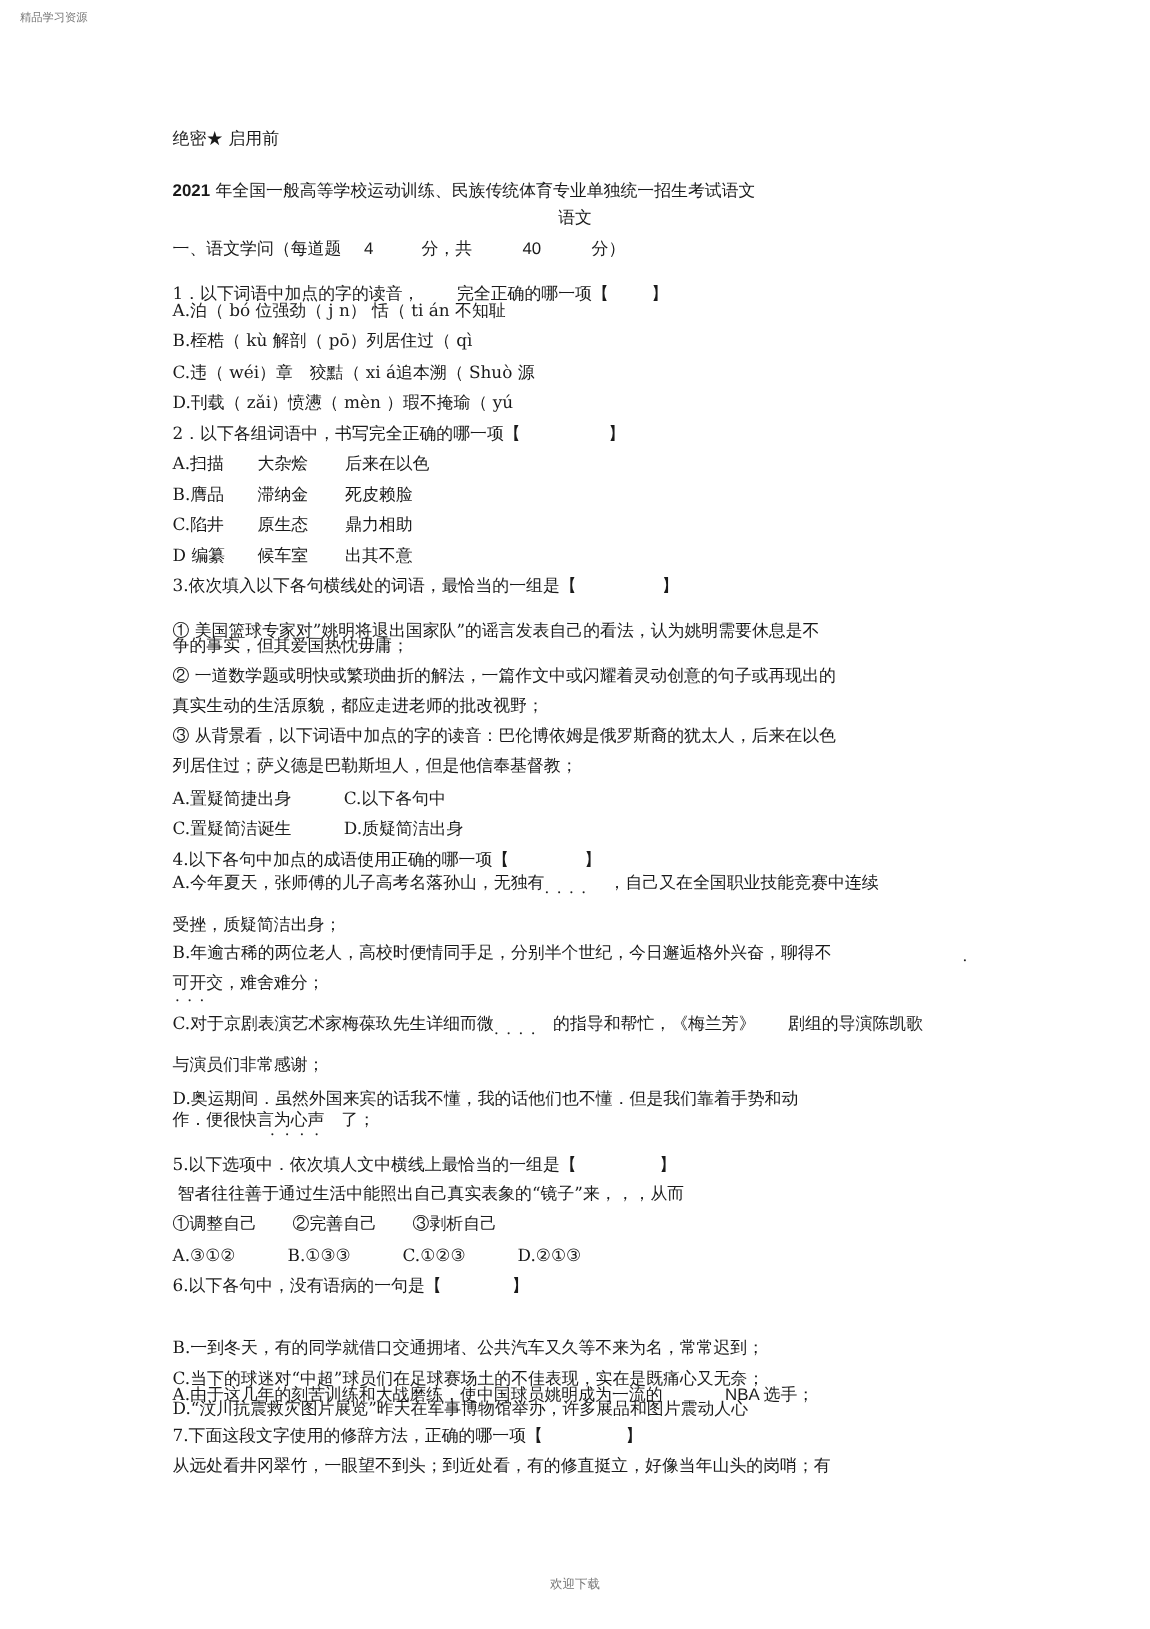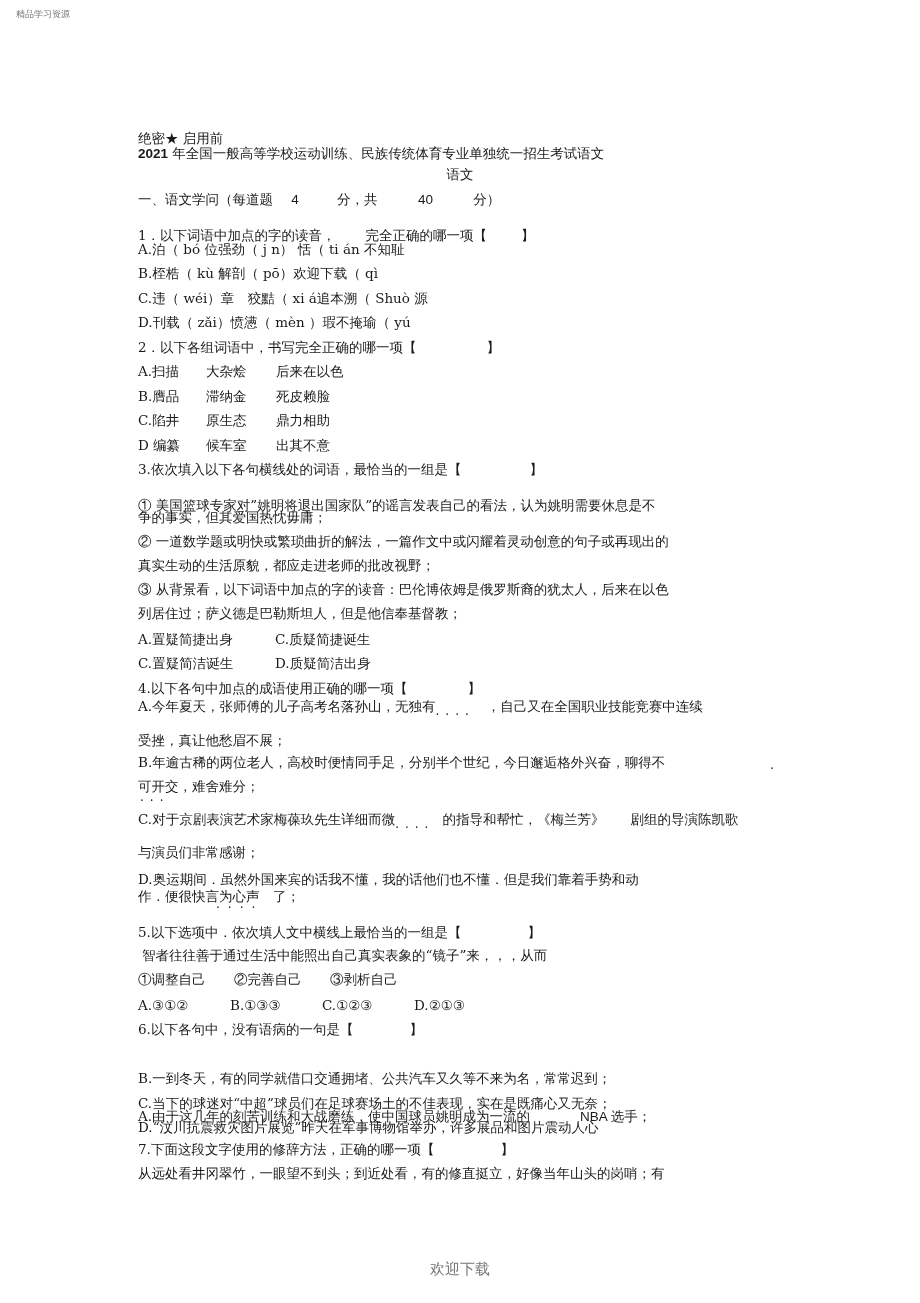--- a/index.html
+++ b/index.html
@@ -1,56 +1,56 @@
 <!DOCTYPE html>
 <html><head>
 <meta charset="utf-8">
 <style>
   html, body { margin:0; padding:0; background:#ffffff; }
   body { width:920px; height:1303px; position:relative; overflow:hidden;
          font-family:"DejaVu Serif","Liberation Serif",serif; color:#1a1a1a; }
   .hdr { position:absolute; top:8px; left:16px; width:920px; text-align:left;
          font-size:9px; color:#777; }
   .ftr { position:absolute; top:1260px; left:0; width:920px; text-align:center;
-         font-size:15px; color:#777; }
+         font-size:10px; color:#777; }
   .line { position:absolute; left:138px; font-size:13.5px; line-height:18px; white-space:nowrap; }
   .line .latin { font-family:"Liberation Sans",sans-serif; }
   .bold { font-weight:bold; font-family:"Liberation Sans",sans-serif; }
   .center { left:0; width:920px; text-align:center; }
   .gap { display:inline-block; }
   .dots { display:inline-block; letter-spacing:6px; font-size:12px; vertical-align:-4px; }
   .dotmark { position:absolute; font-size:12px; }
 </style>
 </head>
 <body>
 
 <div class="hdr">精品学习资源</div>
 
-<div class="line" style="top:129px">绝密★ 启用前</div>
+<div class="line" style="top:102px">绝密★ 启用前</div>
 
 <div class="line" style="top:144px">
   <span class="bold">2021</span>
   <span>年全国一般高等学校运动训练、民族传统体育专业单独统一招生考试语文</span>
 </div>
 
 <div class="line center" style="top:165px">语文</div>
 
 <div class="line" style="top:190px">
   <span>一、语文学问（每道题</span>
   <span class="gap" style="width:14px"></span><span class="latin">4</span>
   <span class="gap" style="width:34px"></span><span>分，共</span>
   <span class="gap" style="width:36px"></span><span class="latin">40</span>
   <span class="gap" style="width:36px"></span><span>分）</span>
 </div>
 
 <div class="line" style="top:226px">
   <span>1．以下词语中加点的字的读音，</span><span class="gap" style="width:30px"></span><span>完全正确的哪一项【</span><span class="gap" style="width:34px"></span><span>】</span>
 </div>
 <div class="line" style="top:240px">A.泊（ bó 位强劲（ j n） 恬（ ti án 不知耻</div>
-<div class="line" style="top:264px">B.桎梏（ kù 解剖（ pō）欢迎下载（ qì</div>
+<div class="line" style="top:264px">B.桎梏（ kù 解剖（ pō）列居住过（ qì</div>
 <div class="line" style="top:289px">C.违（ wéi）章　狡黠（ xi á追本溯（ Shuò 源</div>
 <div class="line" style="top:313px">D.刊载（ zǎi）愤懑（ mèn ）瑕不掩瑜（ yú</div>
 
 <div class="line" style="top:338px">
   <span>2．以下各组词语中，书写完全正确的哪一项【</span><span class="gap" style="width:70px"></span><span>】</span>
 </div>
 <div class="line" style="top:362px">
   <span style="display:inline-block;width:68px">A.扫描</span><span style="display:inline-block;width:70px">大杂烩</span><span>后来在以色</span>
 </div>
 <div class="line" style="top:387px">
@@ -66,33 +66,33 @@
 <div class="line" style="top:460px">
   <span>3.依次填入以下各句横线处的词语，最恰当的一组是【</span><span class="gap" style="width:68px"></span><span>】</span>
 </div>
 <div class="line" style="top:496px">① 美国篮球专家对”姚明将退出国家队”的谣言发表自己的看法，认为姚明需要休息是不</div>
 <div class="line" style="top:508px">争的事实，但其爱国热忱毋庸；</div>
 <div class="line" style="top:532px">② 一道数学题或明快或繁琐曲折的解法，一篇作文中或闪耀着灵动创意的句子或再现出的</div>
 <div class="line" style="top:556px">真实生动的生活原貌，都应走进老师的批改视野；</div>
 <div class="line" style="top:580px">③ 从背景看，以下词语中加点的字的读音：巴伦博依姆是俄罗斯裔的犹太人，后来在以色</div>
 <div class="line" style="top:604px">列居住过；萨义德是巴勒斯坦人，但是他信奉基督教；</div>
 <div class="line" style="top:630px">
-  <span style="display:inline-block;width:137px">A.置疑简捷出身</span><span>C.质疑简捷诞生</span>
+  <span style="display:inline-block;width:137px">A.置疑简捷出身</span><span>C.以下各句中</span>
 </div>
 <div class="line" style="top:654px">
   <span style="display:inline-block;width:137px">C.置疑简洁诞生</span><span>D.质疑简洁出身</span>
 </div>
 
 <div class="line" style="top:679px">
   <span>4.以下各句中加点的成语使用正确的哪一项【</span><span class="gap" style="width:60px"></span><span>】</span>
 </div>
 <div class="line" style="top:697px">
   <span>A.今年夏天，张师傅的儿子高考名落孙山，无独有</span><span class="dots">....</span><span class="gap" style="width:12px"></span><span>，自己又在全国职业技能竞赛中连续</span>
 </div>
-<div class="line" style="top:731px">受挫，真让他愁眉不展；</div>
+<div class="line" style="top:731px">受挫，质疑简洁出身；</div>
 <div class="line" style="top:753px">B.年逾古稀的两位老人，高校时便情同手足，分别半个世纪，今日邂逅格外兴奋，聊得不</div>
 <div class="dotmark" style="top:758px;left:770px">.</div>
 <div class="line" style="top:777px">可开交，难舍难分；</div>
 <div class="dotmark" style="top:790px;left:140px;letter-spacing:6px">...</div>
 <div class="line" style="top:810px">
   <span>C.对于京剧表演艺术家梅葆玖先生详细而微</span><span class="dots">....</span><span class="gap" style="width:8px"></span><span>的指导和帮忙，《梅兰芳》</span><span class="gap" style="width:26px"></span><span>剧组的导演陈凯歌</span>
 </div>
 <div class="line" style="top:843px">与演员们非常感谢；</div>
 <div class="line" style="top:870px">D.奥运期间．虽然外国来宾的话我不懂，我的话他们也不懂．但是我们靠着手势和动</div>
 <div class="line" style="top:887px">作．便很快言为心声　了；</div>

